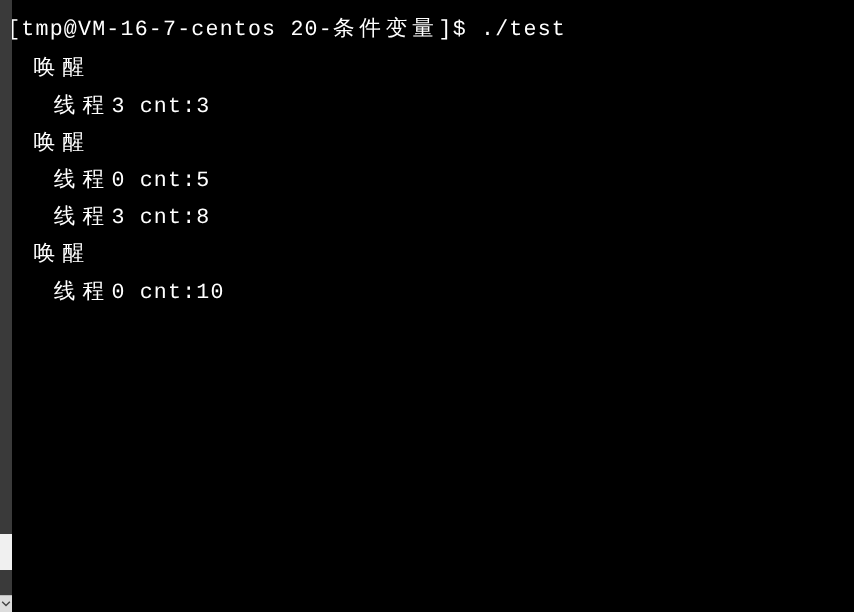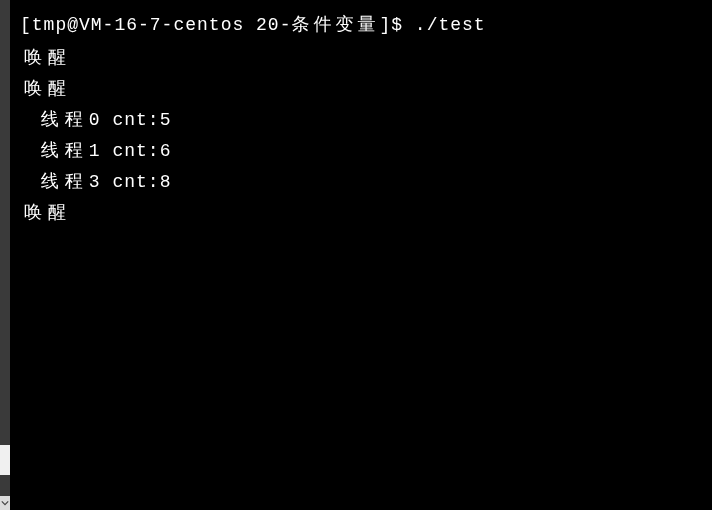--- a/index.html
+++ b/index.html
@@ -44,33 +44,34 @@
       background: #dcdcdc;
       display: flex;
       align-items: center;
       justify-content: center;
     }
     .scrollbar-arrow svg {
       width: 8px;
       height: 8px;
     }
     .terminal {
-      padding: 10px 0 0 20px;
+      padding: 10px 0 0 6px;
       line-height: 31px;
     }
     .prompt-line {
       white-space: nowrap;
       margin-bottom: 2px;
     }
     .output-line {
       white-space: pre;
       padding-left: 4px;
     }
     .cjk {
       letter-spacing: 6px;
+      margin-left: 18px;
     }
     .prompt-cjk {
       letter-spacing: 4px;
     }
   </style>
 </head>
 <body>
 
 <div class="scrollbar-track">
   <div class="scrollbar-thumb"></div>
@@ -80,19 +81,20 @@
       </svg>
   </div>
 </div>
 
 <div class="terminal">
   <div class="prompt-line">
     <span>[tmp@VM-16-7-centos 20-</span><span class="prompt-cjk">条件变量</span><span>]$ </span><span>./test</span>
   </div>
   <div id="output-container">
       <div class="output-line"><span class="cjk">唤醒</span></div>
+      <div class="output-line"><span class="cjk"> 线程</span><span>3 </span><span>cnt:</span><span>3</span></div>
       <div class="output-line"><span class="cjk">唤醒</span></div>
       <div class="output-line"><span class="cjk"> 线程</span><span>0 </span><span>cnt:</span><span>5</span></div>
-      <div class="output-line"><span class="cjk"> 线程</span><span>1 </span><span>cnt:</span><span>6</span></div>
       <div class="output-line"><span class="cjk"> 线程</span><span>3 </span><span>cnt:</span><span>8</span></div>
       <div class="output-line"><span class="cjk">唤醒</span></div>
+      <div class="output-line"><span class="cjk"> 线程</span><span>0 </span><span>cnt:</span><span>10</span></div>
     </div>
 </div>
 
 </body></html>

